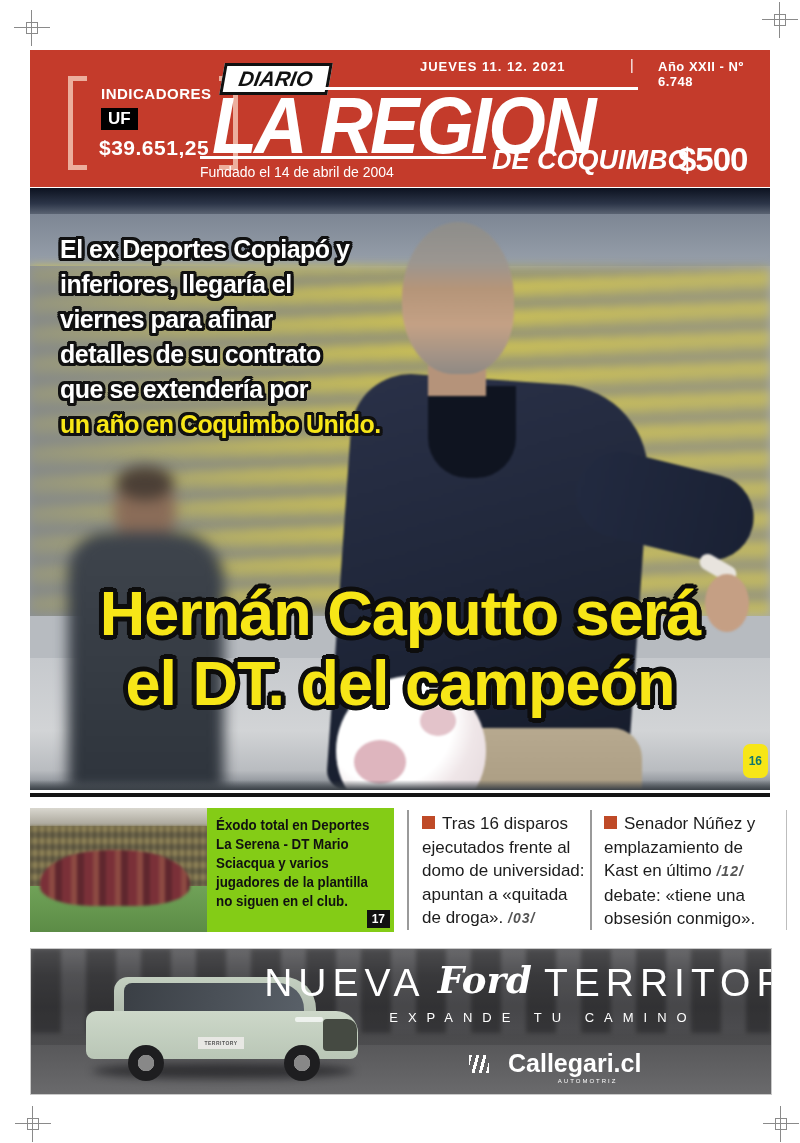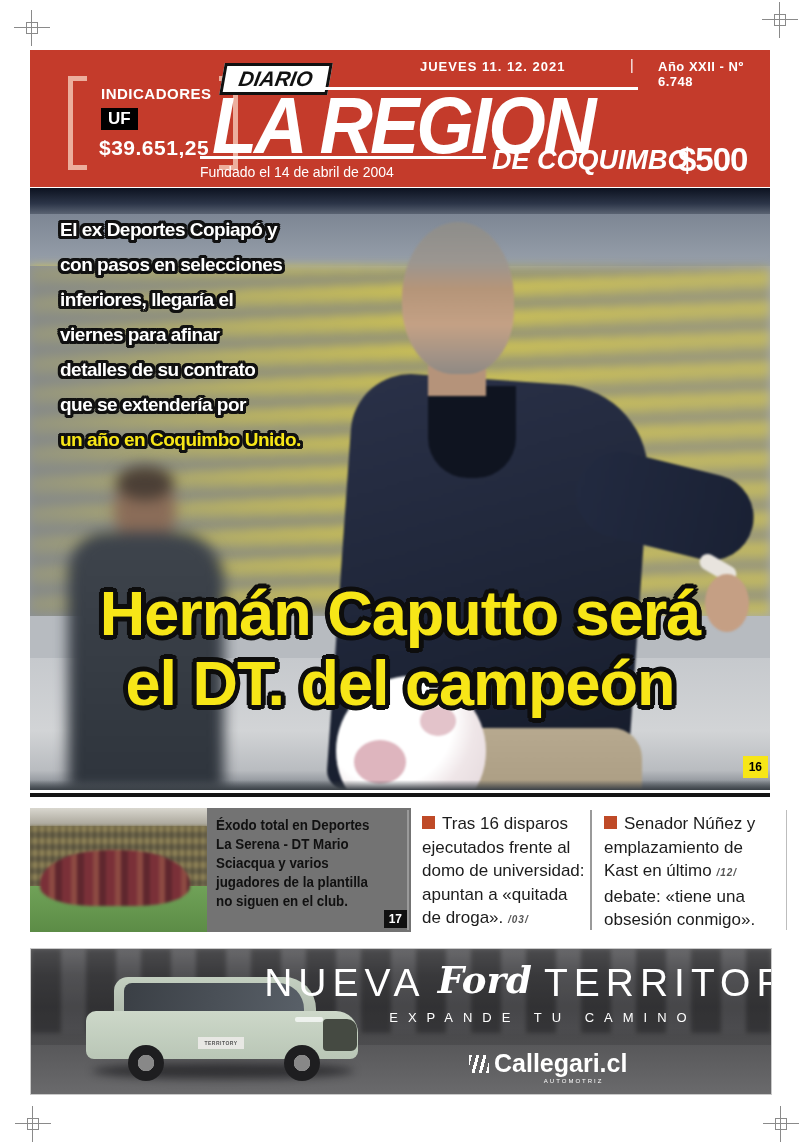--- a/index.html
+++ b/index.html
@@ -71,69 +71,69 @@
            background:radial-gradient(circle at 35% 30%,#ffffff 0 45%,#efe6e8 60%,#ddd0d4 100%);}
   .fm-ball::before{content:"";position:absolute;left:18px;top:64px;width:52px;height:44px;background:#c27888;border-radius:50%;opacity:.55;}
   .fm-ball::after{content:"";position:absolute;left:84px;top:30px;width:36px;height:30px;background:#b86a7a;border-radius:50%;opacity:.4;}
 
   .outline{
     text-shadow:3px 0 0 #111,-3px 0 0 #111,0 3px 0 #111,0 -3px 0 #111,
       2px 2px 0 #111,-2px 2px 0 #111,2px -2px 0 #111,-2px -2px 0 #111,
       3px 2px 0 #111,-3px 2px 0 #111,3px -2px 0 #111,-3px -2px 0 #111,
       2px 3px 0 #111,-2px 3px 0 #111,2px -3px 0 #111,-2px -3px 0 #111;
   }
-  .kicker{position:absolute;left:30px;top:24px;width:460px;font-weight:bold;font-size:19px;line-height:35px;color:#fff;letter-spacing:-.5px;}
+  .kicker{position:absolute;left:30px;top:44px;width:460px;font-weight:bold;font-size:25px;line-height:35px;color:#fff;letter-spacing:-.5px;}
   .kicker .hl{color:#f7e617;}
   .headline{position:absolute;left:0;top:390px;width:740px;text-align:center;font-weight:bold;
             font-size:63px;line-height:70px;color:#f7e617;letter-spacing:-1px;
     text-shadow:5px 0 0 #0d0d0d,-5px 0 0 #0d0d0d,0 5px 0 #0d0d0d,0 -5px 0 #0d0d0d,
       4px 3px 0 #0d0d0d,-4px 3px 0 #0d0d0d,4px -3px 0 #0d0d0d,-4px -3px 0 #0d0d0d,
       3px 4px 0 #0d0d0d,-3px 4px 0 #0d0d0d,3px -4px 0 #0d0d0d,-3px -4px 0 #0d0d0d,
       2px 2px 0 #0d0d0d,-2px 2px 0 #0d0d0d,2px -2px 0 #0d0d0d,-2px -2px 0 #0d0d0d;}
-  .tag16{position:absolute;right:2px;bottom:12px;background:#f7e617;color:#000000;font-weight:bold;font-size:12px;padding:4px 6px;}
+  .tag16{position:absolute;right:2px;bottom:12px;background:#f7e617;color:#0f766e;font-weight:bold;font-size:12px;padding:10px 6px;border-radius:7px;}
 
   .rule{position:absolute;top:793px;left:0;width:740px;height:4px;background:#151515;}
 
   
   .briefs{position:absolute;top:808px;left:0;width:740px;height:124px;}
   .brief-photo{position:absolute;left:0;top:0;width:177px;height:124px;overflow:hidden;background:#7a7258;}
   .bp-roof{position:absolute;left:0;top:0;width:100%;height:18px;background:linear-gradient(180deg,#d9d7cf,#a7a397);}
   .bp-stands{position:absolute;left:0;top:18px;width:100%;height:62px;
      background:repeating-linear-gradient(180deg,#8d8156 0 6px,#6d654b 6px 12px),
                 repeating-linear-gradient(90deg,rgba(0,0,0,.22) 0 3px,rgba(255,255,255,.06) 3px 7px);
      background-blend-mode:multiply;filter:blur(1.5px);}
   .bp-pitch{position:absolute;left:0;bottom:0;width:100%;height:46px;background:linear-gradient(180deg,#70a258,#5c8c46);}
   .bp-team{position:absolute;left:10px;top:42px;width:150px;height:56px;border-radius:45% 45% 35% 35%/60% 60% 35% 35%;
      background:repeating-linear-gradient(90deg,#7a3038 0 9px,#8d4a42 9px 15px,#5f272e 15px 22px);filter:blur(1.5px);}
-  .yellow-box{position:absolute;left:177px;top:0;width:204px;height:124px;background:#737373;}
+  .yellow-box{position:absolute;left:177px;top:0;width:187px;height:124px;background:#84cc16;}
   .yellow-box .txt{position:absolute;left:9px;top:8px;width:178px;font-size:14.5px;font-weight:bold;line-height:19px;color:#111;
      transform:scaleX(.92);transform-origin:0 0;}
   .tag17{position:absolute;right:4px;bottom:4px;background:#111;color:#fff;font-weight:bold;font-size:12px;padding:2px 5px;}
   .vr{position:absolute;top:2px;height:120px;width:2px;background:#9a9a9a;}
   .vr.v1{left:377px;}
   .vr.v2{left:560px;}
   .vr.v3{left:756px;width:1px;background:#bdbdbd;}
   .brief{position:absolute;top:4px;font-size:17px;line-height:23.5px;color:#1c1c1c;}
   .brief.mid{left:392px;width:163px;}
   .brief.right{left:574px;width:170px;}
   .bullet{display:inline-block;width:13px;height:13px;background:#bf4a27;margin-right:7px;}
-  .ref{font-size:10px;font-style:italic;color:#555;font-weight:bold;letter-spacing:1px;}
+  .ref{font-size:14px;font-style:italic;color:#555;font-weight:bold;letter-spacing:1px;}
 
   
   .ad{position:absolute;top:948px;left:0;width:740px;height:145px;overflow:hidden;border:1px solid #c9c9c9;
       background:linear-gradient(180deg,#6a6a6c 0,#4f4f51 18%,#434345 40%,#4c4c4e 65%,#5a5a5c 100%);}
   .ad-bld{position:absolute;left:0;top:0;width:100%;height:58%;
       background:repeating-linear-gradient(90deg,rgba(18,18,20,.35) 0 30px,rgba(95,95,100,.15) 30px 55px);filter:blur(2px);}
   .ad-road{position:absolute;left:0;bottom:0;width:100%;height:34%;background:linear-gradient(180deg,#58585a,#6a6a6c);}
   .ad-text{position:absolute;left:288px;top:12px;width:448px;text-align:center;color:#fff;}
   .ad-line1{display:flex;justify-content:center;align-items:center;gap:12px;}
   .ad-pre,.ad-model{font-size:39px;letter-spacing:6px;font-weight:400;white-space:nowrap;}
   .ad-brand{font-family:"DejaVu Serif",serif;font-style:italic;font-weight:bold;font-size:37px;line-height:1;transform:translateY(-3px);}
   .ad-tagline{margin-top:5px;font-size:13px;letter-spacing:10px;}
-  .dealer{position:absolute;left:150px;top:90px;display:flex;align-items:flex-start;gap:5px;color:#fff;}
+  .dealer{position:absolute;left:150px;top:90px;display:flex;align-items:flex-start;gap:19px;color:#fff;}
   .stripes{width:20px;height:18px;margin-top:4px;background:repeating-linear-gradient(105deg,#fff 0 3px,rgba(0,0,0,0) 3px 7px);}
   .dealer-col{display:flex;flex-direction:column;align-items:flex-end;}
   .dealer-name{font-size:25px;font-weight:bold;line-height:1;}
   .dealer-sub{font-size:6px;letter-spacing:2px;margin-top:2px;margin-right:24px;}
   .car{position:absolute;left:55px;top:28px;width:275px;height:105px;}
   .car-shadow{position:absolute;left:6px;top:86px;width:262px;height:16px;background:rgba(10,10,12,.55);border-radius:50%;filter:blur(4px);}
   .car-cabin{position:absolute;left:28px;top:0;width:202px;height:42px;background:linear-gradient(180deg,#c3cfc0,#aeb9ab);border-radius:14px 32px 0 0;}
   .car-glass{position:absolute;left:38px;top:6px;width:180px;height:28px;background:linear-gradient(100deg,#3a3f45,#596068);border-radius:8px 26px 0 0;}
   .car-body{position:absolute;left:0;top:34px;width:272px;height:48px;background:linear-gradient(180deg,#cdd8c9,#b9c6b6);border-radius:10px 22px 8px 8px;}
   .car-grille{position:absolute;right:4px;top:42px;width:34px;height:32px;background:#454a42;border-radius:4px 10px 6px 4px;}
@@ -201,21 +201,20 @@
       <div class="fm-arm"></div>
       <div class="fm-wrist"></div>
       <div class="fm-hand"></div>
       <div class="fm-pants"></div>
       <div class="fm-ball"></div>
     </div>
     <div class="ph-shadowline"></div>
 
     <div class="kicker outline">
       <div>El ex Deportes Copiapó y</div>
-      <div>con pasos en selecciones</div>
       <div>inferiores, llegaría el</div>
       <div>viernes para afinar</div>
       <div>detalles de su contrato</div>
       <div>que se extendería por</div>
       <div class="hl">un año en Coquimbo Unido.</div>
     </div>
 
     <div class="headline">
       <div>Hernán Caputto será</div>
       <div>el DT. del campeón</div>

